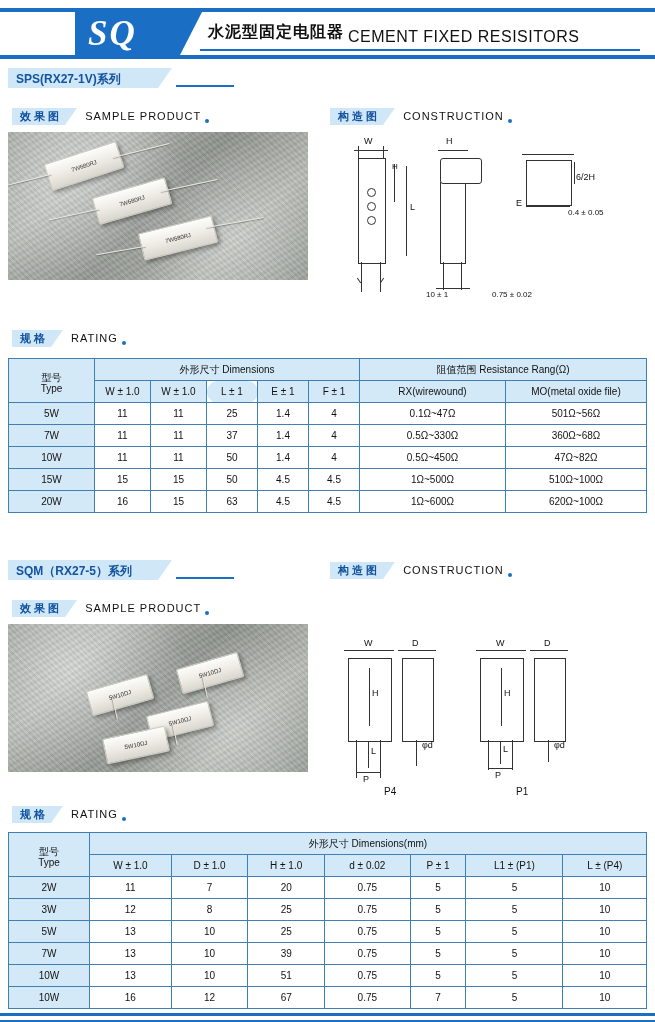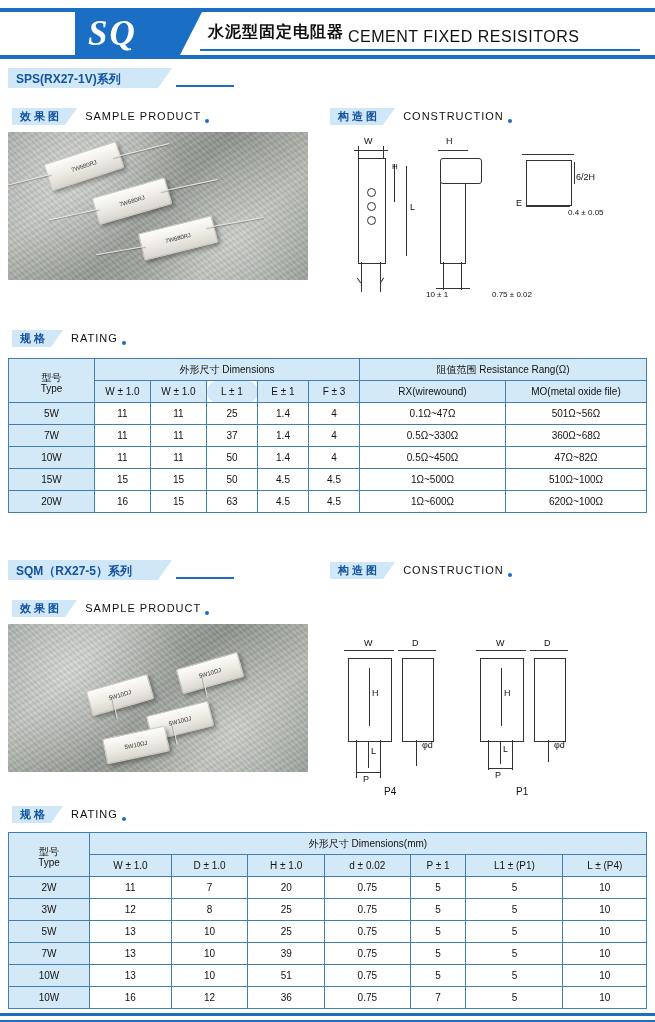--- a/index.html
+++ b/index.html
@@ -234,21 +234,21 @@
         <div style="line-height:11px;">Type</div>
       </th>
       <th colspan="5">外形尺寸 Dimensions</th>
       <th colspan="2">阻值范围 Resistance Rang(Ω)</th>
     </tr>
     <tr>
       <th style="width:55px;">W ± 1.0</th>
       <th style="width:55px;">W ± 1.0</th>
       <th style="width:50px;border-radius:11px;">L ± 1</th>
       <th style="width:50px;">E ± 1</th>
-      <th style="width:50px;">F ± 3</th>
+      <th style="width:50px;">F ± 1</th>
       <th style="width:145px;">RX(wirewound)</th>
       <th>MO(metal oxide file)</th>
     </tr>
   </thead>
   <tbody>
       <tr>
         <td class="hdr-type">5W</td>
         <td>11</td>
         <td>11</td>
         <td>25</td>
@@ -447,21 +447,21 @@
         <td>51</td>
         <td>0.75</td>
         <td>5</td>
         <td>5</td>
         <td>10</td>
       </tr>
       <tr>
         <td class="hdr-type">10W</td>
         <td>16</td>
         <td>12</td>
-        <td>36</td>
+        <td>67</td>
         <td>0.75</td>
         <td>7</td>
         <td>5</td>
         <td>10</td>
       </tr>
     </tbody>
 </table>
 
 <div class="footer-bar"></div>
 <div class="footer-bar2"></div>

